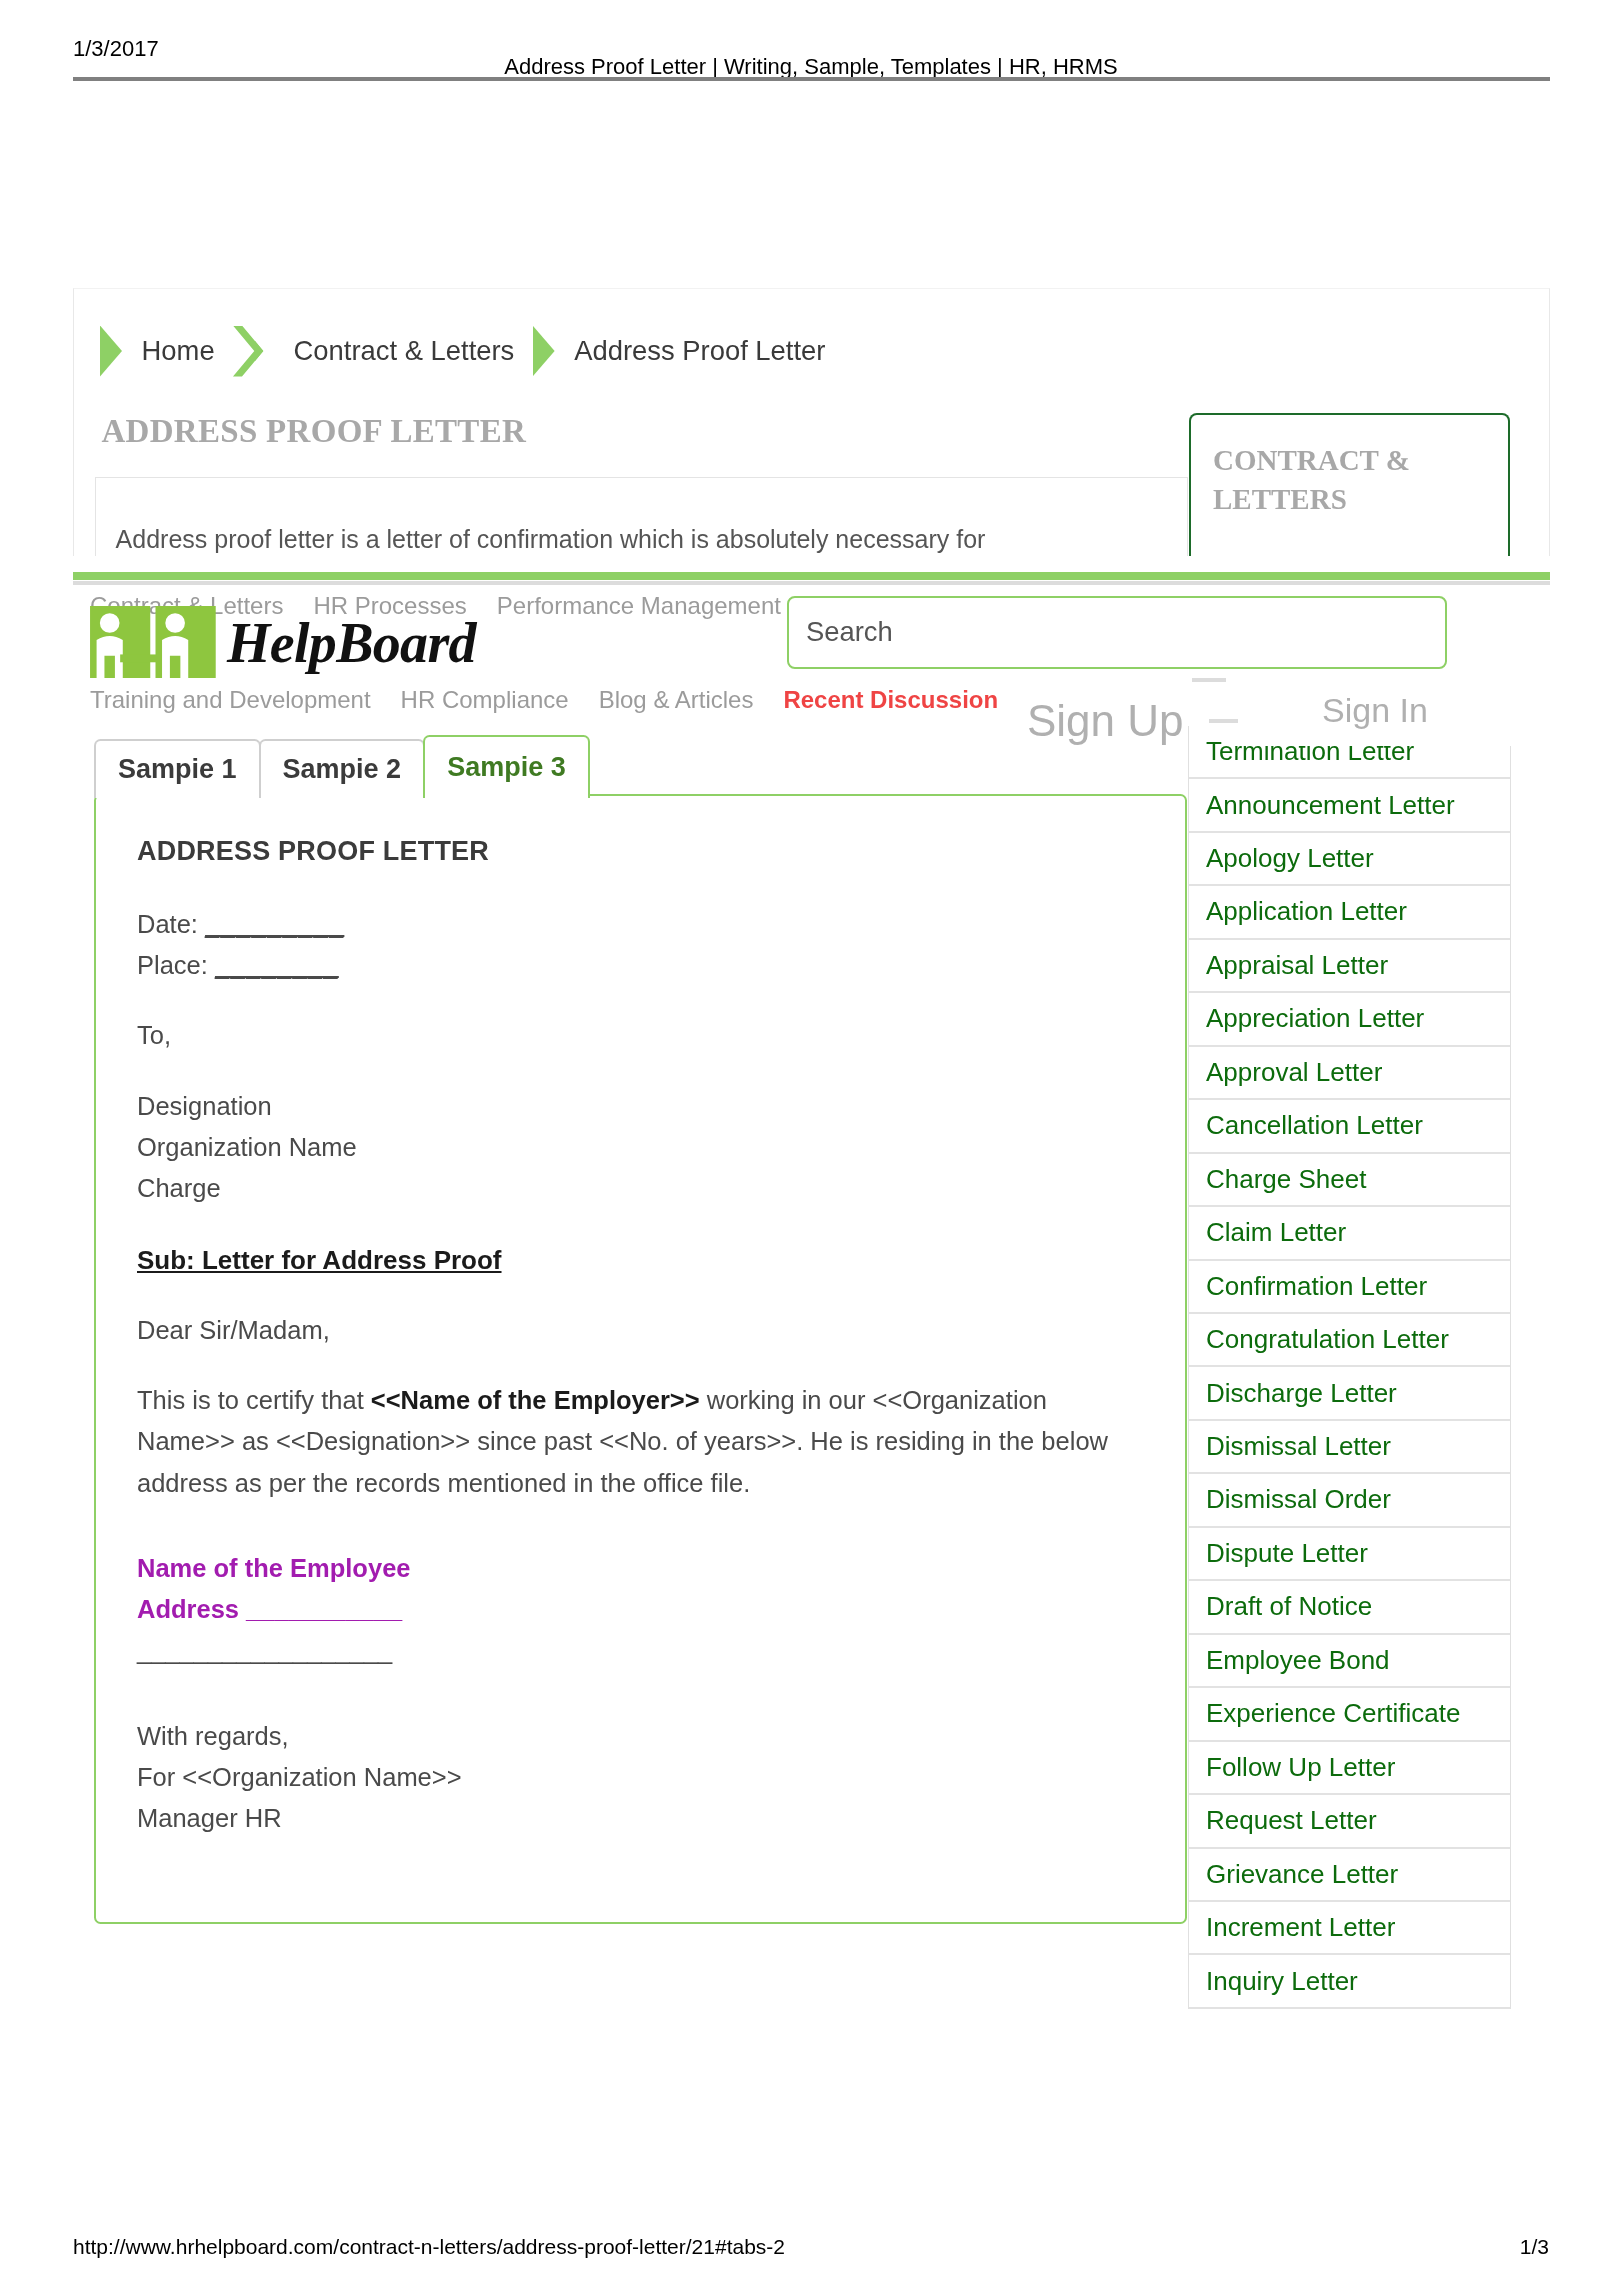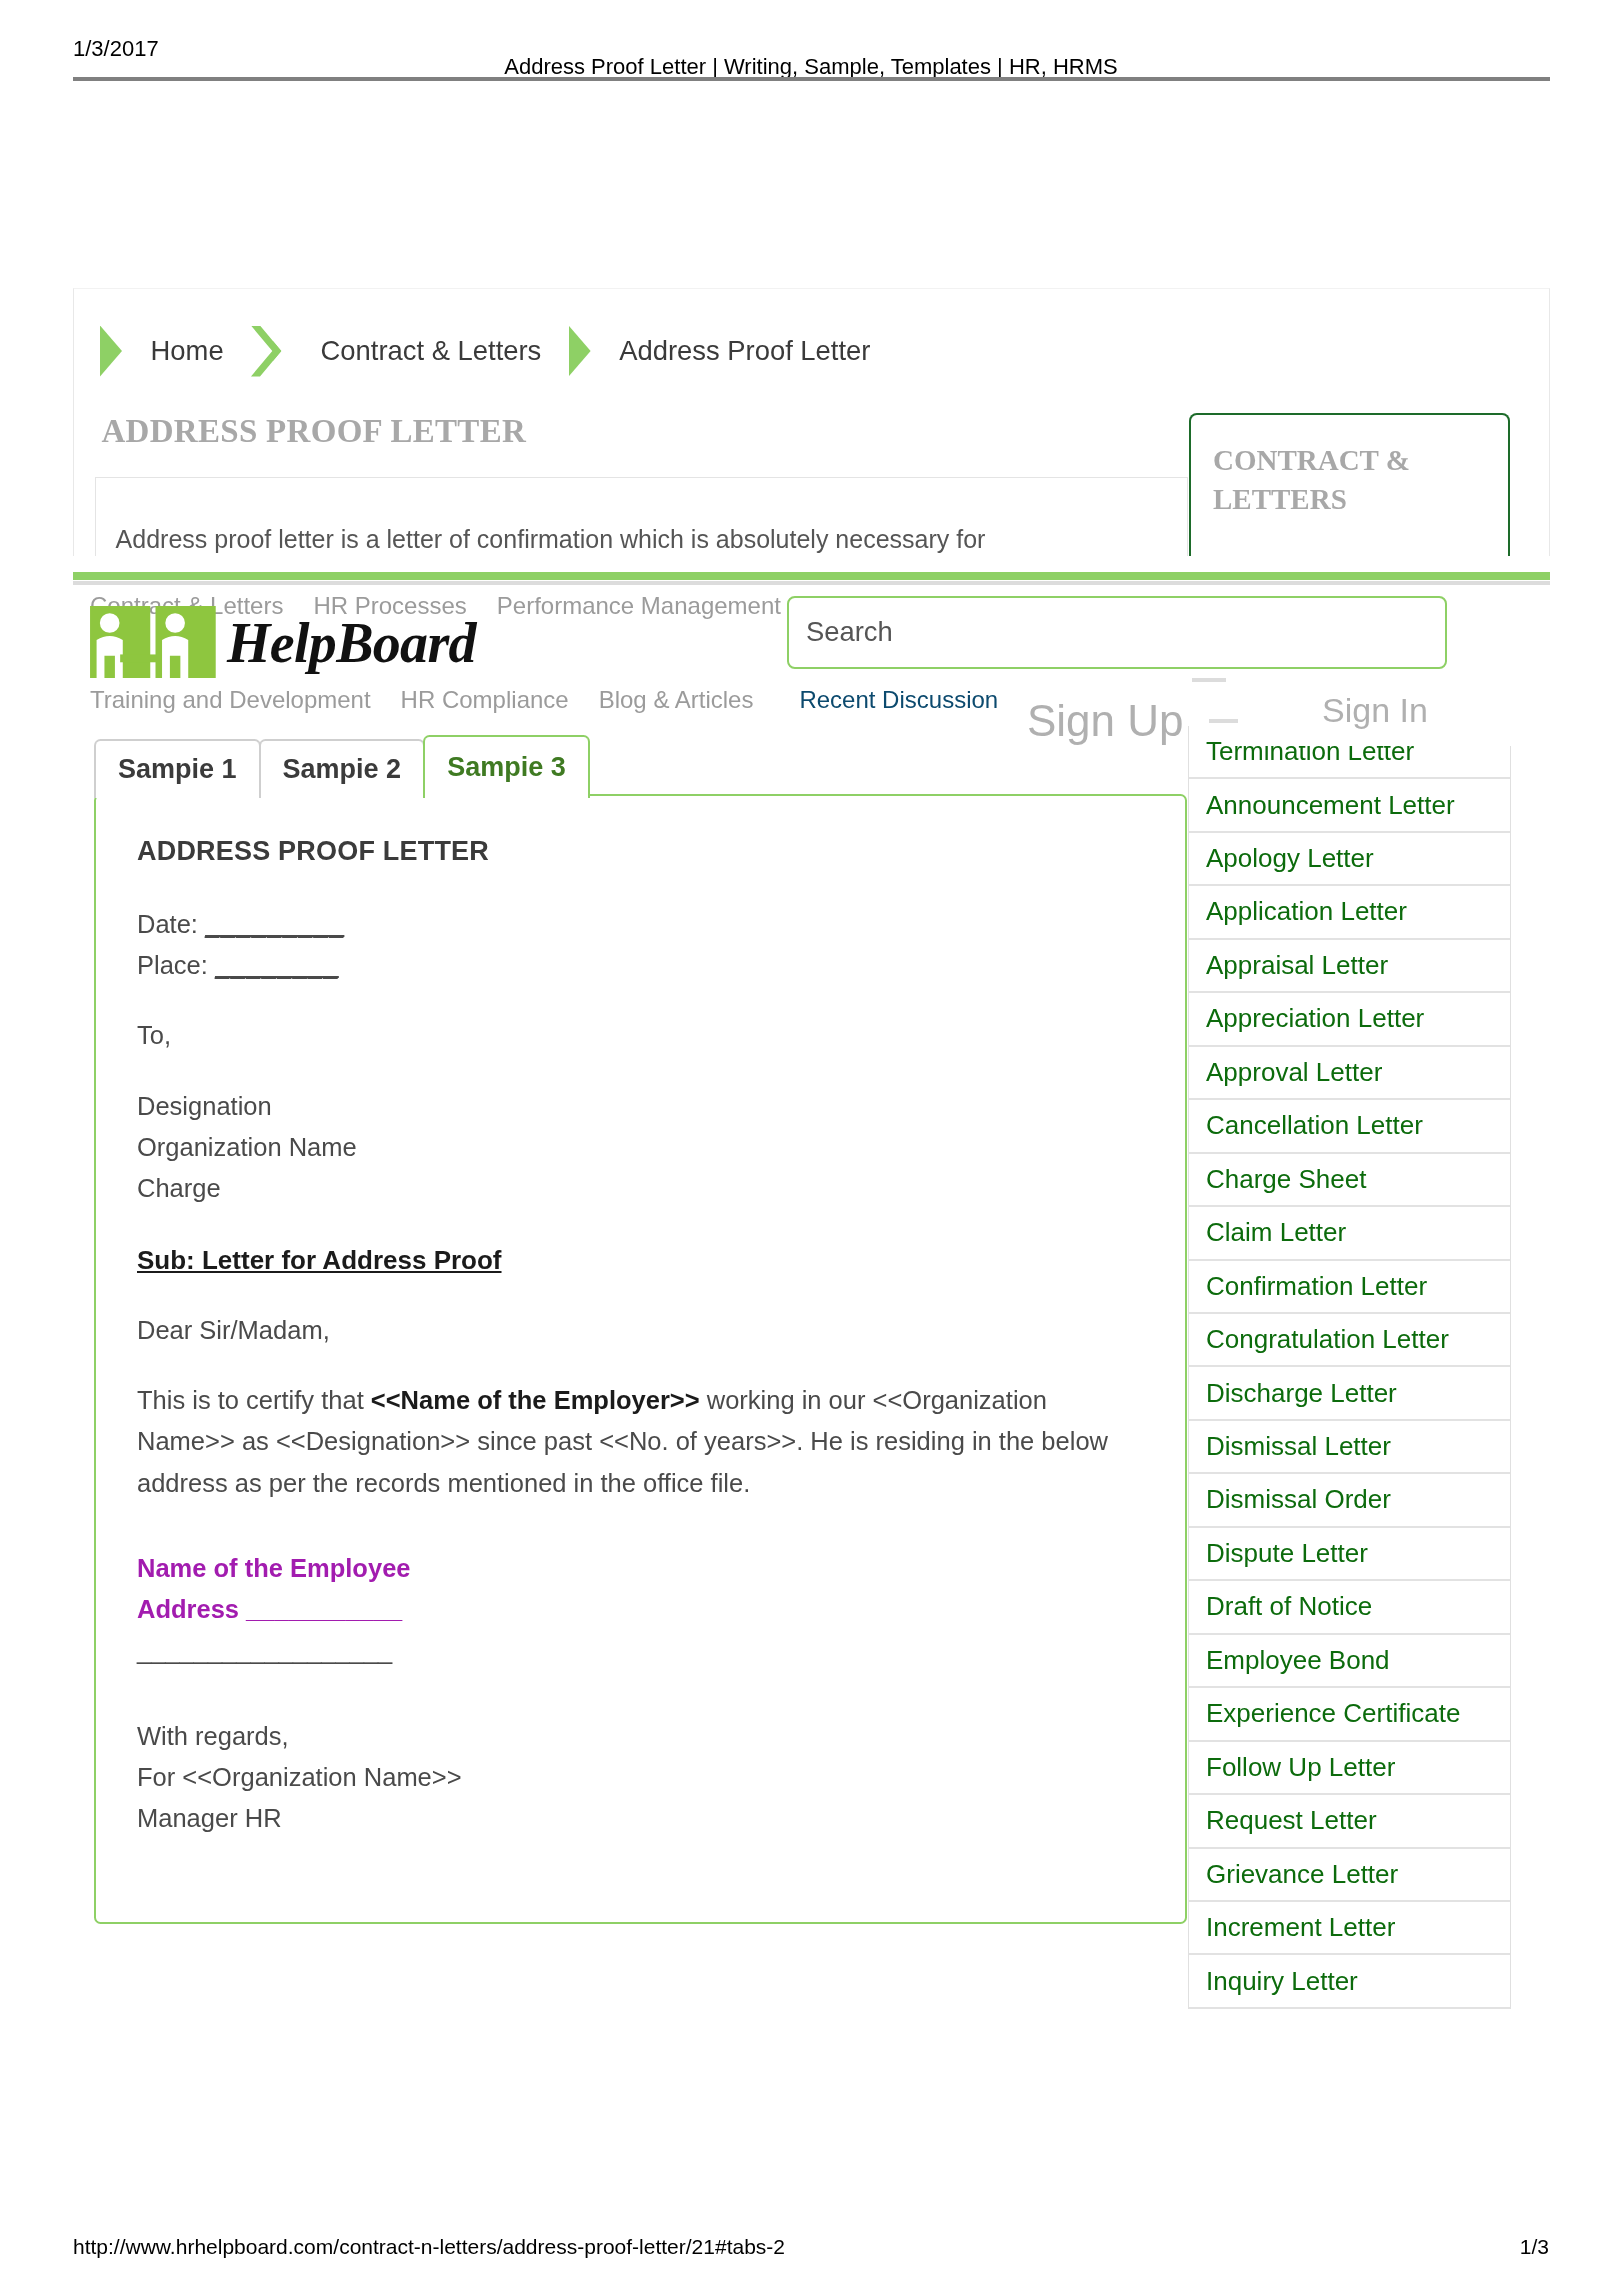--- a/index.html
+++ b/index.html
@@ -46,21 +46,21 @@
     position:absolute; left:0; top:0; width: 1477px; height: 268px;
     overflow: hidden;
     border-left: 1.3px solid #e8e8e8;
     border-right: 1.3px solid #e8e8e8;
     border-top: 1.3px solid #f2f2f2;
     background: #fff;
   }
 
   .breadcrumb {
     position:absolute; left: 26px; top: 36px;
-    display:flex; align-items:center; height: 52px; gap: 9px;
+    display:flex; align-items:center; height: 52px;
   }
   .chev {
     display:inline-block;
     width: 22px; height: 51px;
     background: #8ed065;
     -webkit-clip-path: polygon(0 0, 100% 50%, 0 100%, 0 78%, 62% 50%, 0 22%);
     clip-path: polygon(0 0, 100% 50%, 0 100%, 0 78%, 62% 50%, 0 22%);
     flex: none;
   }
   .chev.solid {
@@ -139,21 +139,21 @@
     position:absolute; left: 17px; top: 19.6px;
     display:flex; align-items:flex-start; white-space:nowrap;
   }
   .nav-row2 {
     position:absolute; left: 17px; top: 114px;
     display:flex; align-items:flex-start; white-space:nowrap;
   }
   .nav-item {
     font-size: 24px; color: #9b9b9b; margin-right: 30px;
   }
-  .nav-item.accent { color: #0c4a6e; font-weight: normal; margin-left: 16px; }
+  .nav-item.accent { color: #ef4444; font-weight: bold; }
 
   
   .logo {
     position:absolute; left: 17px; top: 34px;
     width: 425px; height: 72px;
   }
   .logo .hr-mark {
     position:absolute; left:0; top:0; width: 131px; height: 72px;
   }
   .logo .wordmark {

